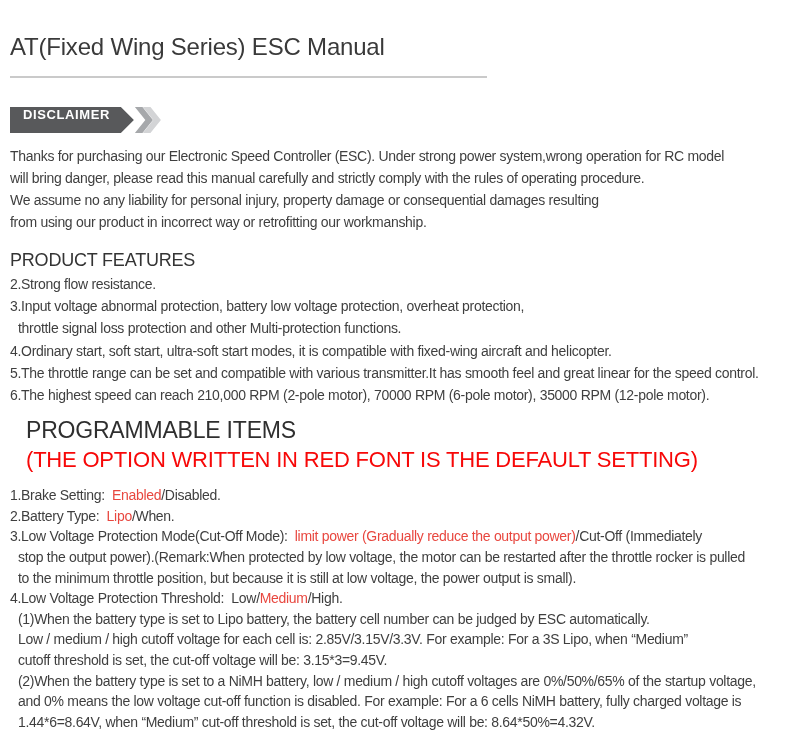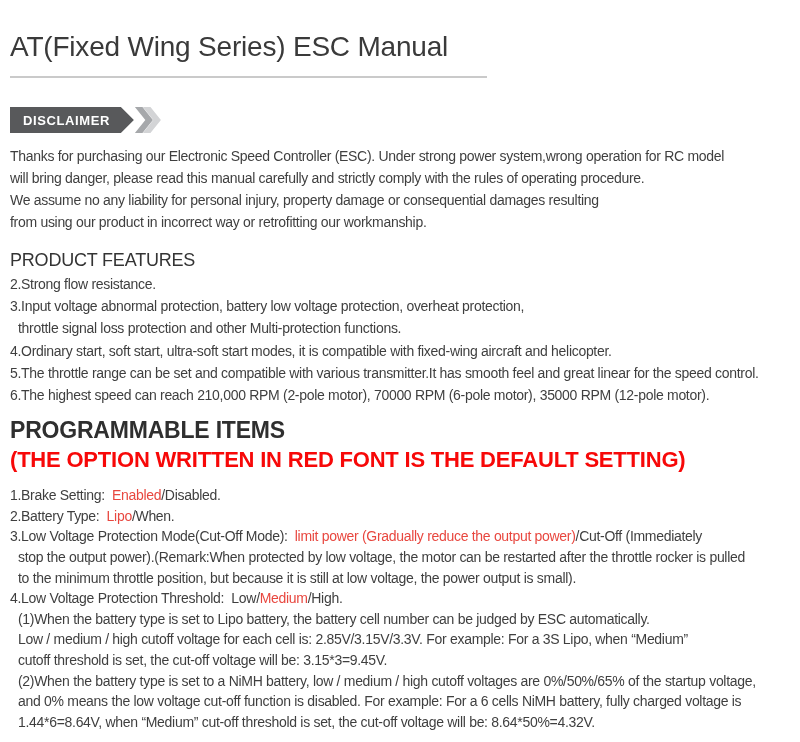--- a/index.html
+++ b/index.html
@@ -4,30 +4,30 @@
 <style>
   html,body { margin:0; padding:0; }
   body {
     width:800px; height:742px; overflow:hidden; background:#ffffff;
     font-family:"Liberation Sans","DejaVu Sans",sans-serif;
     color:#3f3f3f;
   }
   .doc { padding:0 0 0 10px; }
 
   .page-title {
-    margin:31px 0 0 0; font-size:28px; line-height:32px;
+    margin:31px 0 0 0; font-size:24px; line-height:32px;
     font-weight:400; color:#3a3a3a; letter-spacing:-0.2px;
   }
   .rule { margin-top:13px; width:477px; height:2px; background:#cacaca; }
 
   .badge { margin-top:29px; display:flex; align-items:stretch; height:26px; }
   .badge-body {
     background:var(--badge-dark,#58595b); color:#ffffff;
     font-size:13px; font-weight:700; letter-spacing:0.6px;
-    display:flex; align-items:center; padding:0 24px 0 13px;
+    display:flex; align-items:flex-start; padding:0 24px 0 13px;
     clip-path:polygon(0 0, calc(100% - 13px) 0, 100% 50%, calc(100% - 13px) 100%, 0 100%);
   }
   .chev {
     width:18px; height:26px; display:block;
     clip-path:polygon(0 0, 42% 0, 100% 50%, 42% 100%, 0 100%, 58% 50%);
   }
   .chev-mid   { background:var(--chevron-mid,#a6a8ab); margin-left:1px; position:relative; z-index:2; }
   .chev-light { background:var(--chevron-light,#d3d4d6); margin-left:-10px; position:relative; z-index:1; }
 
   .para { font-size:14px; letter-spacing:-0.3px; }
@@ -36,22 +36,22 @@
   .disc .tline { line-height:22px; }
 
   .h-features {
     margin:17px 0 0 0; font-size:18px; line-height:21px;
     font-weight:400; color:#343434; letter-spacing:-0.2px;
   }
   .features { margin-top:2px; }
   .features .tline { line-height:22.2px; }
 
   .h-prog {
-    margin:11px 0 0 0; font-size:23px; line-height:27px;
-    font-weight:700; color:#2f2f2f; letter-spacing:-0.2px;
+    margin:11px 0 0 16px; font-size:23px; line-height:27px;
+    font-weight:400; color:#2f2f2f; letter-spacing:-0.2px;
   }
   .red-head {
     margin-top:3px; font-size:22px; line-height:26px;
     color:var(--heading-red,#f70808);
   }
   .prog { margin-top:12px; }
   .prog .tline { line-height:20.6px; }
 
   .ind { padding-left:8px; }
   .red { color:var(--inline-red,#e8473f); }

